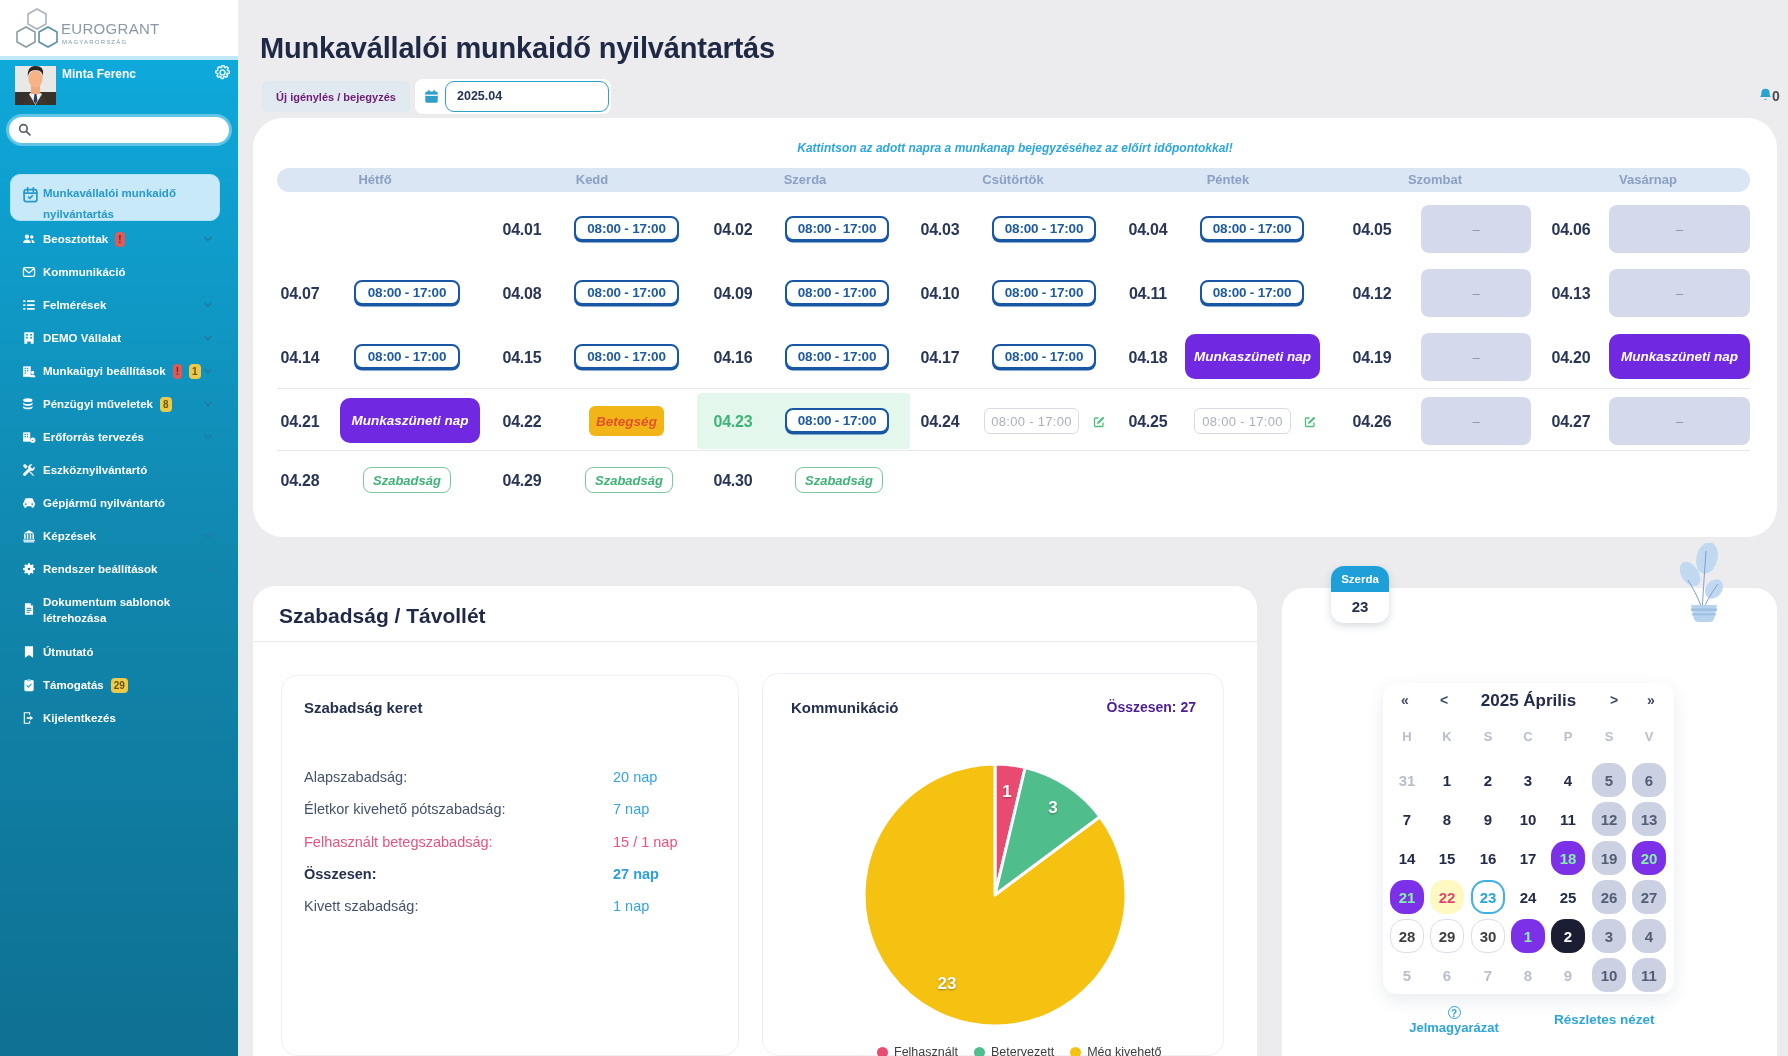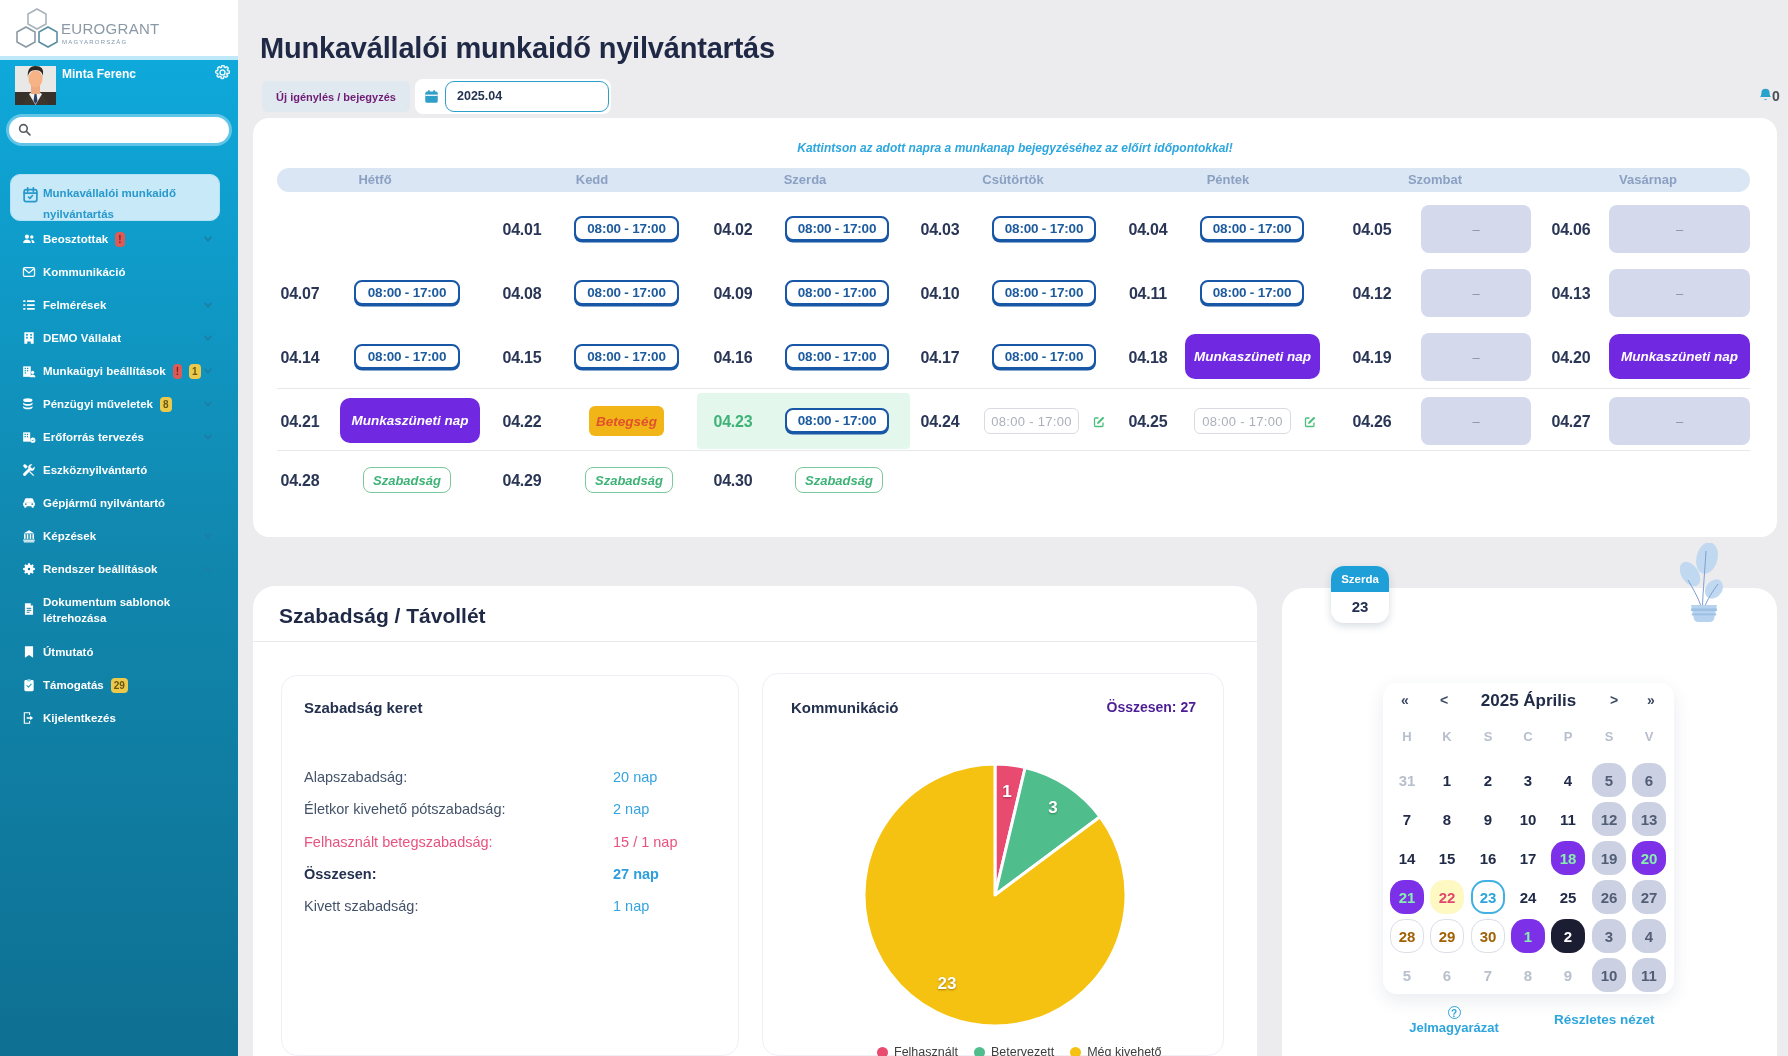--- a/index.html
+++ b/index.html
@@ -27,21 +27,21 @@
 #active .txt{position:absolute;left:32px;top:8px;line-height:21px}
 #active .ic{position:absolute;left:11px;top:11px;width:17px;height:17px}
 
 #title{position:absolute;left:260px;top:32px;font-size:29px;font-weight:bold;color:#1f2845;letter-spacing:-0.2px}
 #btn-new{position:absolute;left:262px;top:81px;width:148px;height:31px;background:#dfe9ef;border-radius:6px;color:#701a75;font-size:11px;font-weight:bold;display:flex;align-items:center;justify-content:center}
 #dateseg{position:absolute;left:415px;top:79px;width:196px;height:35px;background:#fff;border-radius:8px}
 #dateinput{position:absolute;left:30px;top:2px;width:164px;height:31px;border:1.5px solid #2e9fc9;border-radius:9px;color:#253352;font-size:12.5px;font-weight:bold;line-height:28px;padding-left:11px}
 #bell{position:absolute;left:1758px;top:87px}
 #bell0{position:absolute;left:1772px;top:88px;color:#4a4f55;font-weight:bold;font-size:14px}
 
-#card1{position:absolute;left:253px;top:118px;width:1524px;height:419px;background:#fff;border-radius:16px}
+#card1{position:absolute;left:253px;top:118px;width:1524px;height:419px;background:#fff;border-radius:30px}
 #instr{position:absolute;left:0;top:23px;width:100%;text-align:center;color:#2ea7de;font-size:12px;font-weight:bold;font-style:italic}
 #thead{position:absolute;left:24px;top:50px;width:1473px;height:24px;background:#dae6f3;border-radius:12px}
 .th{position:absolute;top:50px;height:24px;line-height:24px;color:#8ba0c2;font-size:13px;font-weight:bold;text-align:center;width:90px}
 .dt{position:absolute;width:62px;text-align:center;font-weight:bold;color:#2a3655;font-size:16px;letter-spacing:-0.2px}
 .tb{position:absolute;height:25px;border:2px solid #1857a6;border-radius:8px;background:#fff;color:#1d5b9e;font-weight:bold;font-size:13.5px;display:flex;align-items:center;justify-content:center;letter-spacing:-0.2px;box-shadow:0 1.5px 0 0 #1857a6}
 .wk{position:absolute;height:48px;background:#d5d9ec;border-radius:8px;color:#8a92a8;display:flex;align-items:center;justify-content:center;font-size:13px}
 .pu{position:absolute;height:45px;background:#7028e0;border-radius:10px;color:#fff;font-style:italic;font-weight:bold;font-size:13.5px;display:flex;align-items:center;justify-content:center}
 .bt{position:absolute;height:30px;background:#f2b517;border-radius:6px;color:#e0512d;font-style:italic;font-weight:bold;font-size:13.5px;display:flex;align-items:center;justify-content:center}
 .sz{position:absolute;height:26px;background:#fff;border:1.5px solid #7cc89d;border-radius:8px;color:#3fb377;font-style:italic;font-weight:bold;font-size:13px;display:flex;align-items:center;justify-content:center}
 .db{position:absolute;height:26px;border:1.5px solid #d8dce2;border-radius:6px;color:#aab0bb;font-size:13px;background:#fff;display:flex;align-items:center;justify-content:center;letter-spacing:.3px}
@@ -64,21 +64,21 @@
 #cal{position:absolute;left:101px;top:95px;width:291px;height:311px;background:#fff;border-radius:14px;box-shadow:0 6px 18px rgba(40,60,100,.10)}
 #caltitle{position:absolute;left:0;top:8px;width:100%;text-align:center;font-size:17px;font-weight:bold;color:#222c49}
 .cnav{position:absolute;top:9px;color:#3d4a63;font-size:14px;font-weight:bold}
 .cwd{position:absolute;top:46px;width:34px;text-align:center;color:#b7bfcc;font-size:13px;font-weight:bold}
 .cd{position:absolute;width:34px;height:34px;border-radius:42%;display:flex;align-items:center;justify-content:center;font-size:15px;font-weight:bold;color:#222c49}
 .cd.mut{color:#b9c0cc}
 .cd.we{background:#cbd1e2;color:#525e75}
 .cd.pu2{background:#7c30e8;color:#86efac}
 .cd.am{background:#fef9c3;color:#e0486e}
 .cd.cy{border:2px solid #41b1e3;color:#2da4dc}
-.cd.gr{border:1px solid #d9dee8;color:#a16207}
+.cd.gr{border:1px solid #d9dee8;color:#404040}
 .cd.dk{background:#1b1d33;color:#fff}
 #legend1{position:absolute;left:102px;top:417px;width:140px;text-align:center;color:#2ea5dc;font-size:13px;font-weight:bold}
 #legend2{position:absolute;left:272px;top:424px;color:#2ea5dc;font-size:13.5px;font-weight:bold}
 </style>
 </head>
 <body>
 <div id="sb">
  <svg id="logo" width="44" height="44" viewBox="0 0 44 44" fill="none">
   <path d="M22 2 l9 5 v10 l-9 5 -9 -5 v-10 z" stroke="#a9b4bc" stroke-width="1.6"></path>
   <path d="M11 20 l9 5 v10 l-9 5 -9 -5 v-10 z" stroke="#8c9aa4" stroke-width="1.6"></path>
@@ -347,21 +347,21 @@
     <div class="sz" style="left:542px;top:349px;width:88px">Szabadság</div>
 </div>
 <div id="card2">
  <div id="c2title">Szabadság / Távollét</div>
  <div id="c2line"></div>
  <div id="sub1">
   <div style="position:absolute;left:22px;top:23px;font-size:15px;font-weight:bold;color:#23304e">Szabadság keret</div>
   <div class="lbl" style="top:93px">Alapszabadság:</div>
       <div class="val" style="top:93px">20 nap</div>
   <div class="lbl" style="top:125px">Életkor kivehető pótszabadság:</div>
-      <div class="val" style="top:125px">2 nap</div>
+      <div class="val" style="top:125px">7 nap</div>
   <div class="lbl" style="top:158px;color:#e8527e">Felhasznált betegszabadság:</div>
       <div class="val" style="top:158px;color:#e8527e">15 / 1 nap</div>
   <div class="lbl" style="top:190px;color:#23304e;font-weight:bold">Összesen:</div>
       <div class="val" style="top:190px;color:#2e9fdc;font-weight:bold">27 nap</div>
   <div class="lbl" style="top:222px">Kivett szabadság:</div>
       <div class="val" style="top:222px">1 nap</div>
  </div>
  <div id="sub2">
   <div style="position:absolute;left:28px;top:25px;font-size:15px;font-weight:bold;color:#23304e">Kommunikáció</div>
   <div style="position:absolute;right:27px;top:25px;font-size:14px;font-weight:bold;color:#4c1d95">Összesen: 27</div>

